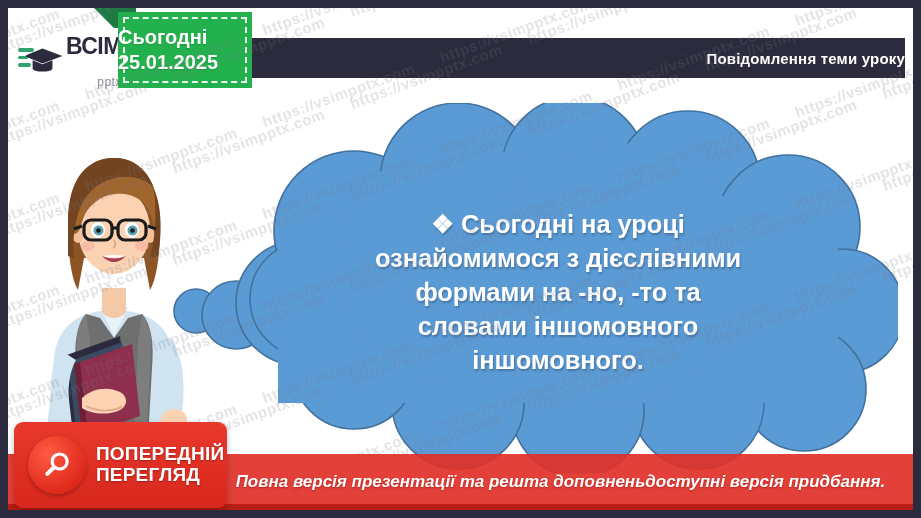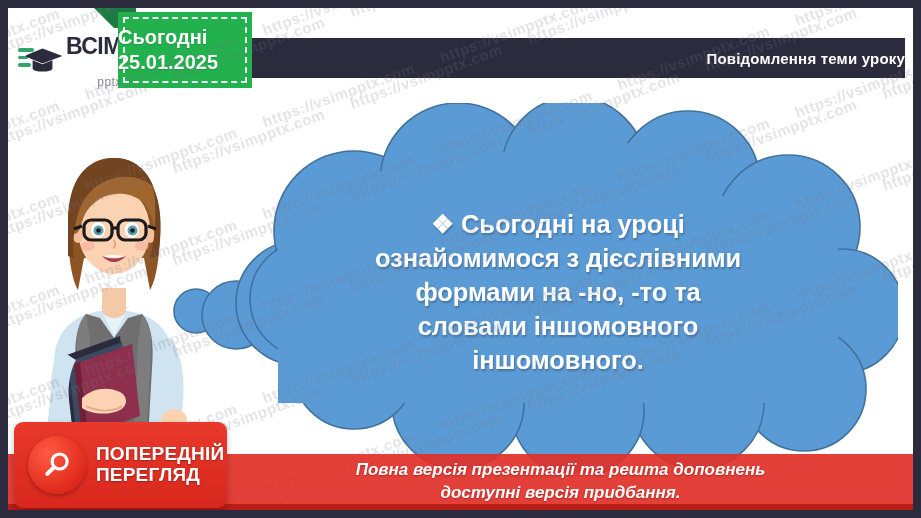--- a/index.html
+++ b/index.html
@@ -170,21 +170,21 @@
     text-shadow:0 1px 2px rgba(0,0,0,0.3);
   }
 
   
   #bottom-banner {
     position:absolute;
     left:0px; top:446px;
     width:905px; height:56px;
     background:rgba(225,48,40,0.92);
     z-index:50;
-    display:flex; flex-direction:column;
+    display:flex; flex-direction:row;
     align-items:center; justify-content:center;
     padding-left:200px;
   }
   #bottom-banner .bl {
     color:#ffffff;
     font-size:17px;
     font-style:italic;
     font-weight:700;
     line-height:1.35;
     text-shadow:0 1px 2px rgba(120,0,0,0.45);

